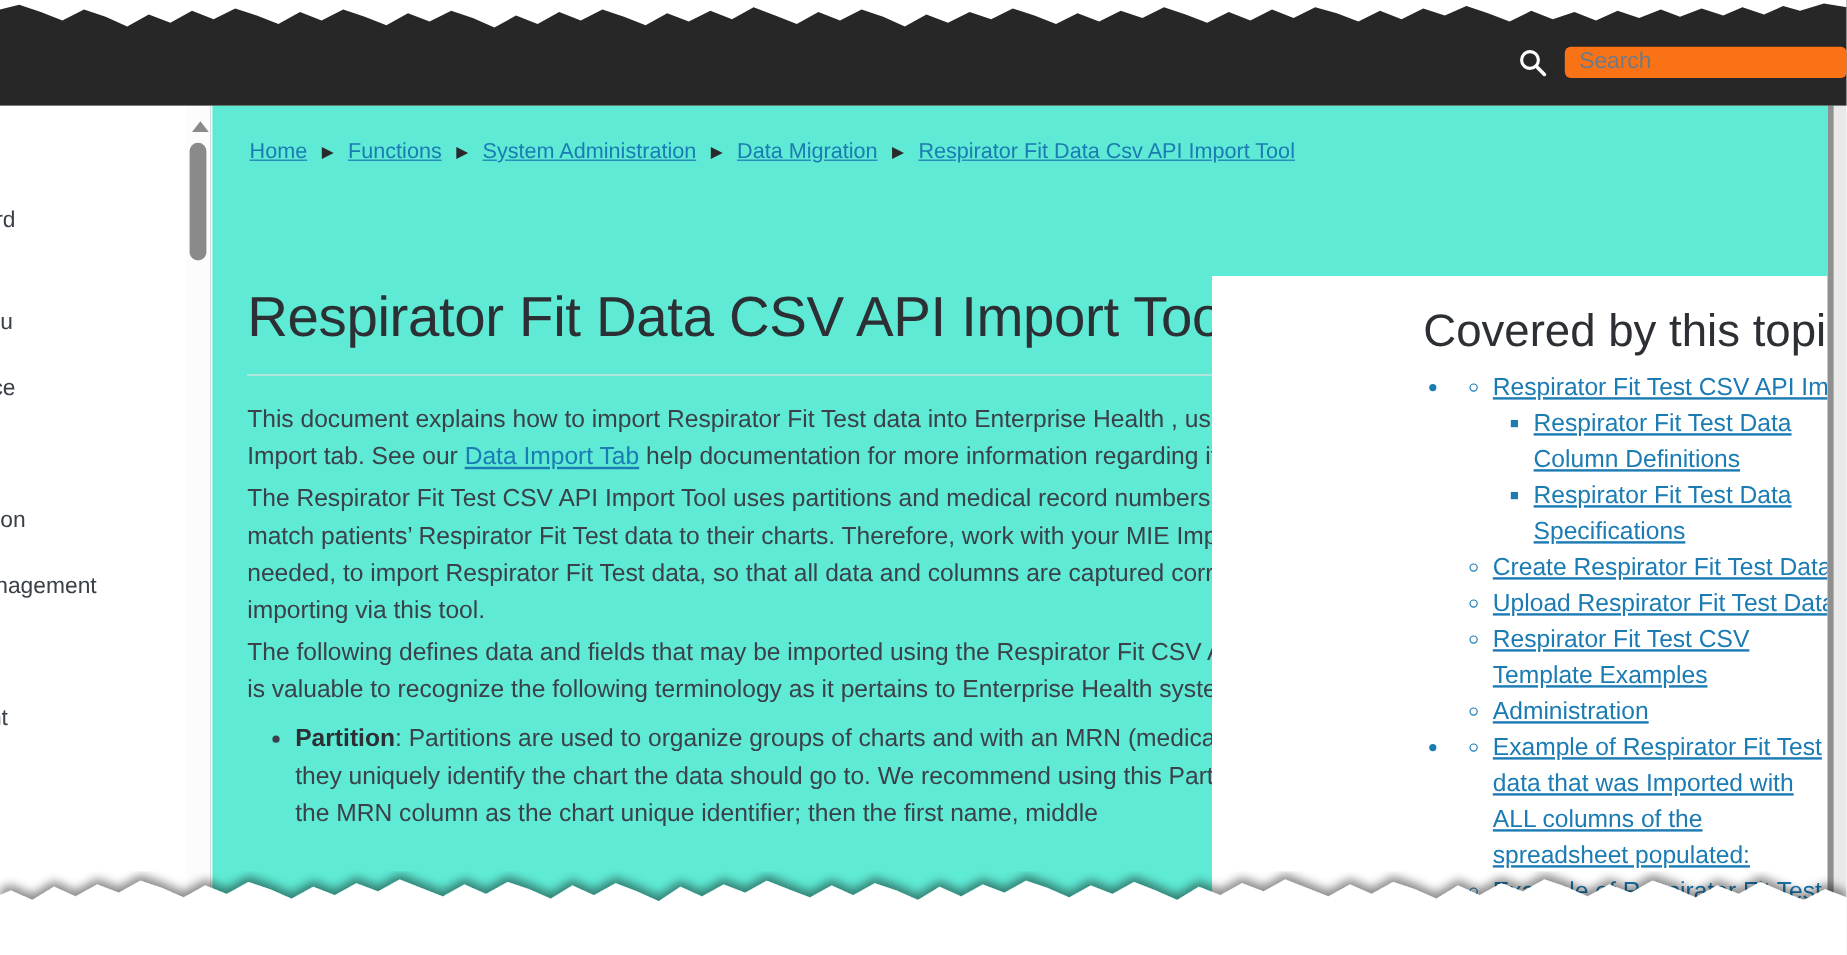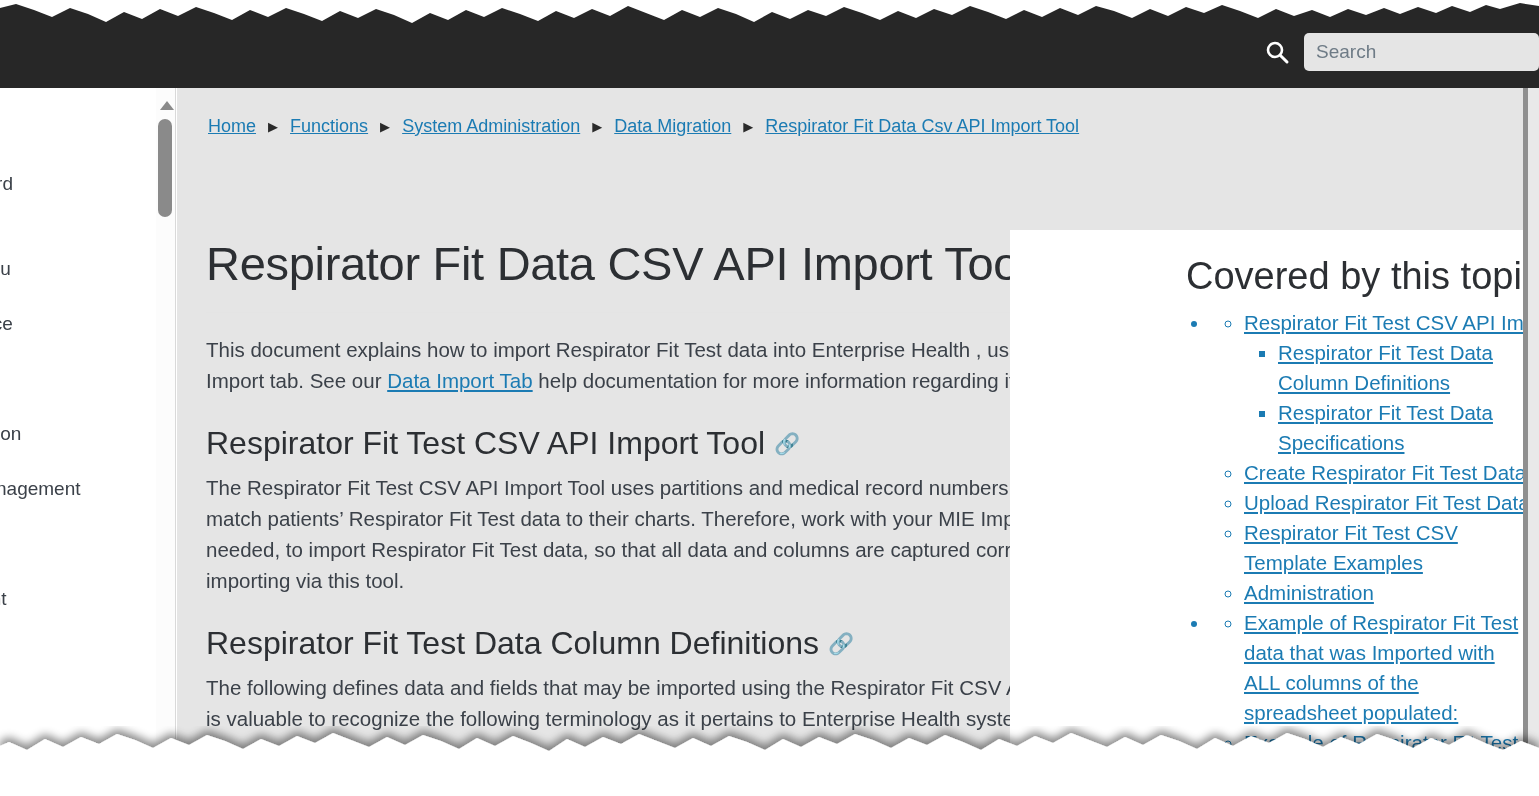--- a/index.html
+++ b/index.html
@@ -46,24 +46,24 @@
     height: 44px;
     z-index: 22;
   }
   #search-icon {
     width: 34px; height: 34px;
     margin-right: 10px;
     display: flex; align-items: center; justify-content: center;
   }
   #search-input {
     width: 235px;
-    height: 38px;
+    height: 26px;
     border: none;
     border-radius: 5px;
-    background: #e5e5e5;
+    background: #f97316;
     font-family: "Liberation Sans", sans-serif;
     font-size: 19px;
     color: #333;
     padding: 0 12px;
     outline: none;
   }
   #search-input::placeholder { color: #6e7b86; }
 
   
   #left-sidebar {
@@ -111,21 +111,21 @@
     border-radius: 7px;
     z-index: 8;
   }
 
   
   #main {
     position: absolute;
     left: 177px; top: 88px;
     width: 1346px;
     height: 708px;
-    background: #e5e5e5;
+    background: #5eead4;
     overflow: hidden;
     z-index: 4;
   }
 
   #breadcrumb {
     position: absolute;
     left: 31px; top: 28px;
     font-size: 18px;
     color: #1b7bb3;
     white-space: nowrap;
@@ -339,28 +339,22 @@
 
     <h1 id="page-title">Respirator Fit Data CSV API Import Tool</h1>
     <div id="title-rule"></div>
 
     <div id="article">
 
       <p>
         <span>This document explains how to import Respirator Fit Test data into Enterprise Health , using the Data Import tab. See our </span><a href="#">Data Import Tab</a><span> help documentation for more information regarding its many uses.</span>
       </p>
 
-      <h2>
-        <span>Respirator Fit Test CSV API Import Tool</span><span class="anchor-link">🔗</span>
-      </h2>
       <p>The Respirator Fit Test CSV API Import Tool uses partitions and medical record numbers (MRNs) to match patients’ Respirator Fit Test data to their charts. Therefore, work with your MIE Implementer, as needed, to import Respirator Fit Test data, so that all data and columns are captured correctly, before importing via this tool.</p>
 
-      <h2>
-        <span>Respirator Fit Test Data Column Definitions</span><span class="anchor-link">🔗</span>
-      </h2>
       <p>The following defines data and fields that may be imported using the Respirator Fit CSV API import tool. It is valuable to recognize the following terminology as it pertains to Enterprise Health systems:</p>
 
       <ul class="body-list">
         <li>
           <b>Partition</b><span>: Partitions are used to organize groups of charts and with an MRN (medical record number) they uniquely identify the chart the data should go to. We recommend using this Partition column with the MRN column as the chart unique identifier; then the first name, middle</span>
         </li>
       </ul>
 
     </div>
   </div>

